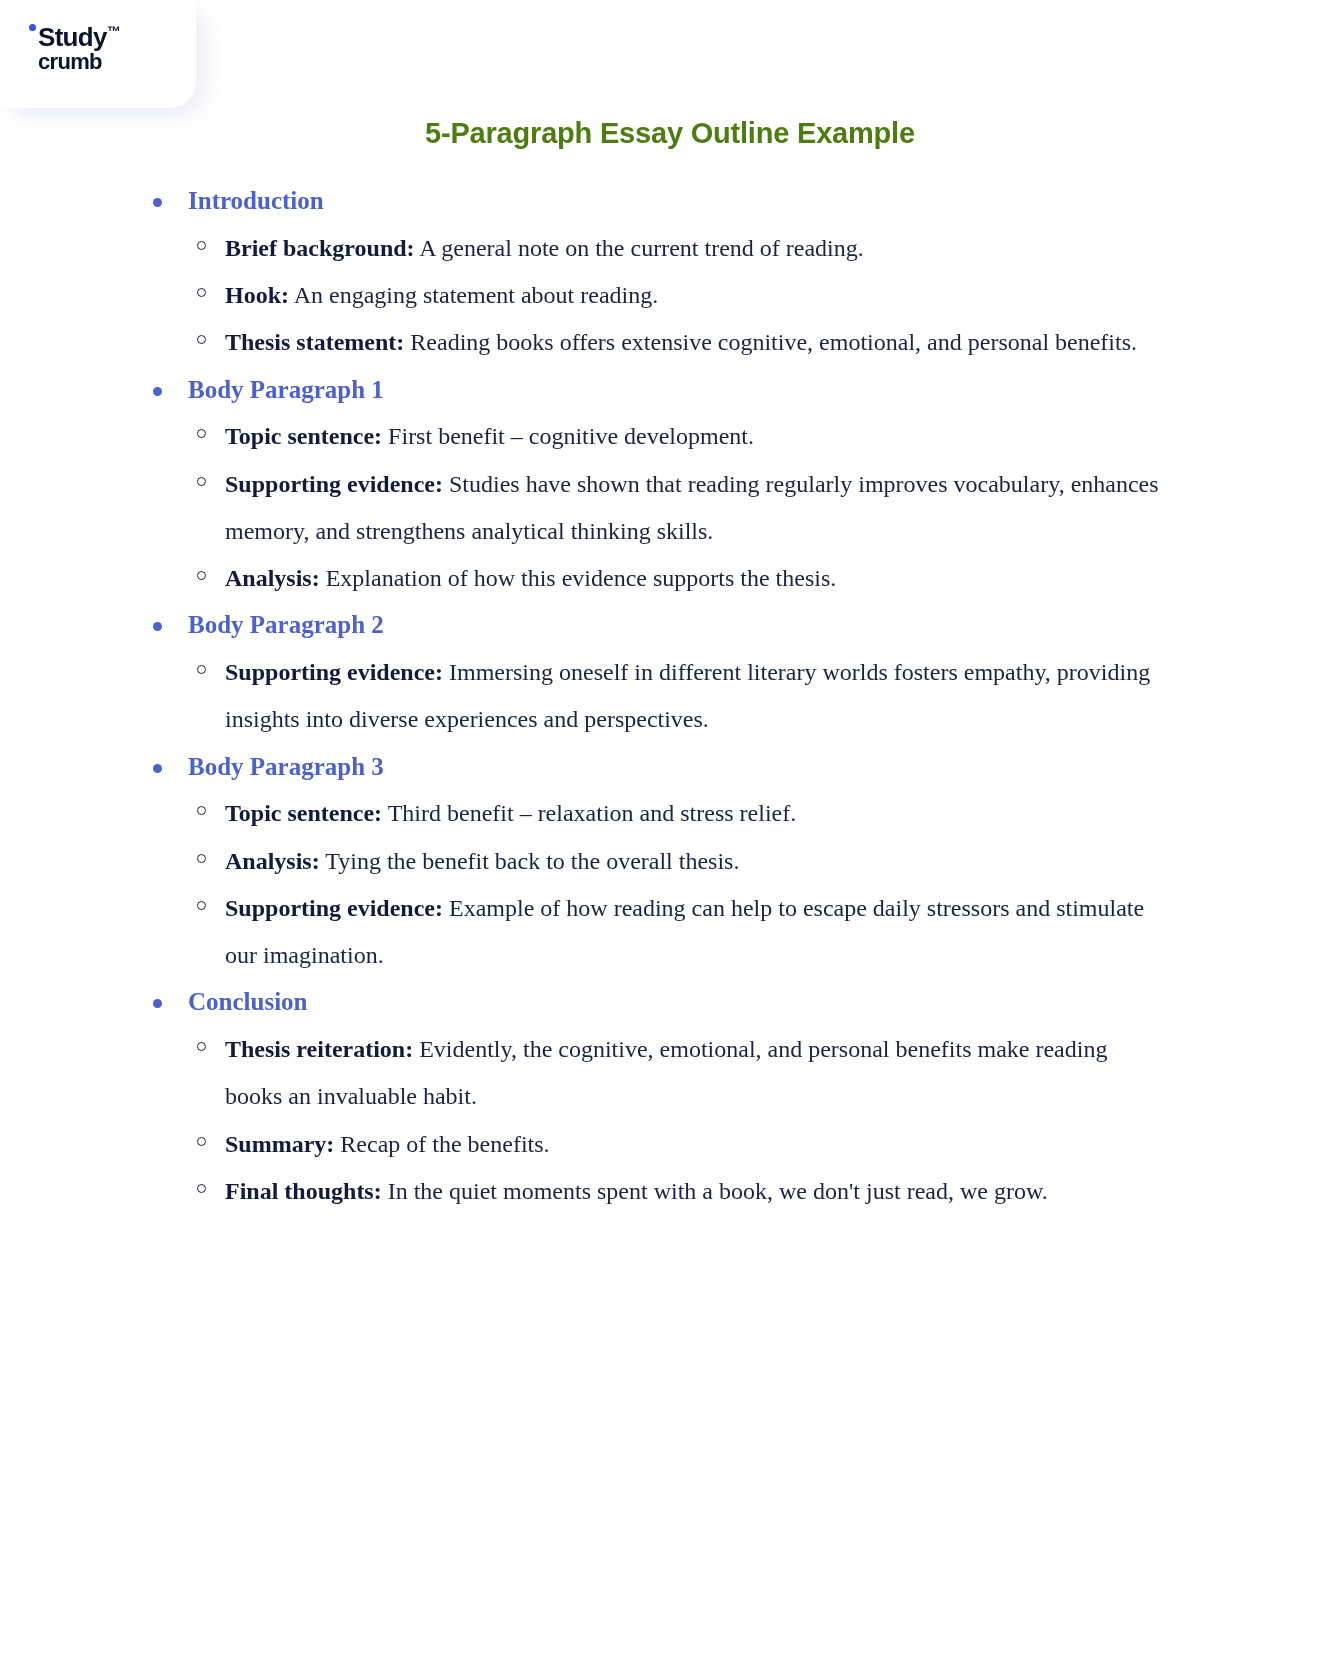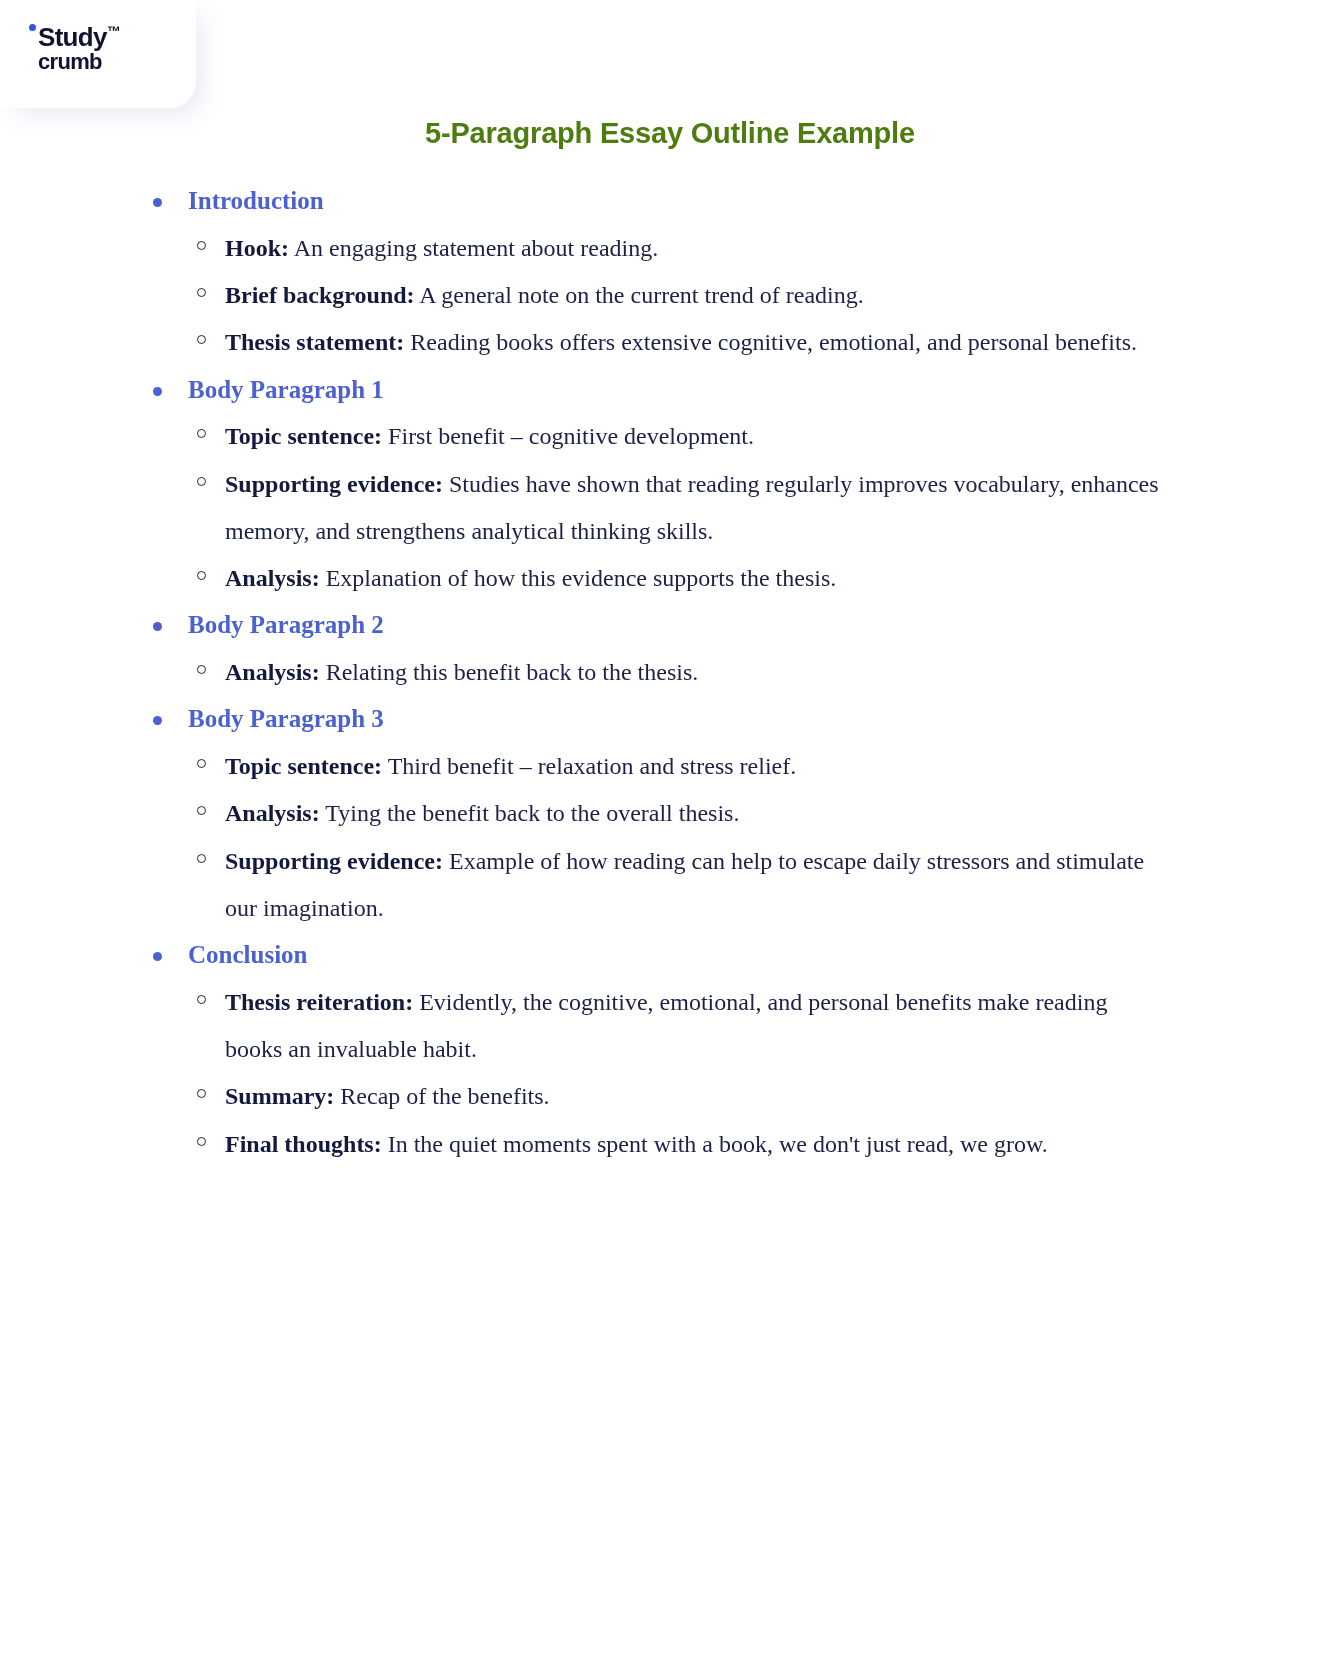--- a/index.html
+++ b/index.html
@@ -159,37 +159,37 @@
   </div>
 </div>
 
 <h1 class="page-title">5-Paragraph Essay Outline Example</h1>
 
 <div class="outline">
   <ul class="level-1" id="section-list">
       <li class="section">
         <div class="section-head"><span class="bullet-disc"></span><span>Introduction</span></div>
         <ul class="level-2">
+          <li class="item"><span class="bullet-circle"></span><span class="lead">Brief background:</span><span class="rest"> A general note on the current trend of reading.</span></li>
           <li class="item"><span class="bullet-circle"></span><span class="lead">Hook:</span><span class="rest"> An engaging statement about reading.</span></li>
-          <li class="item"><span class="bullet-circle"></span><span class="lead">Brief background:</span><span class="rest"> A general note on the current trend of reading.</span></li>
           <li class="item"><span class="bullet-circle"></span><span class="lead">Thesis statement:</span><span class="rest"> Reading books offers extensive cognitive, emotional, and personal benefits.</span></li>
         </ul>
       </li>
       <li class="section">
         <div class="section-head"><span class="bullet-disc"></span><span>Body Paragraph 1</span></div>
         <ul class="level-2">
           <li class="item"><span class="bullet-circle"></span><span class="lead">Topic sentence:</span><span class="rest"> First benefit – cognitive development.</span></li>
           <li class="item"><span class="bullet-circle"></span><span class="lead">Supporting evidence:</span><span class="rest"> Studies have shown that reading regularly improves vocabulary, enhances memory, and strengthens analytical thinking skills.</span></li>
           <li class="item"><span class="bullet-circle"></span><span class="lead">Analysis:</span><span class="rest"> Explanation of how this evidence supports the thesis.</span></li>
         </ul>
       </li>
       <li class="section">
         <div class="section-head"><span class="bullet-disc"></span><span>Body Paragraph 2</span></div>
         <ul class="level-2">
-          <li class="item"><span class="bullet-circle"></span><span class="lead">Analysis:</span><span class="rest"> Relating this benefit back to the thesis.</span></li>
+          <li class="item"><span class="bullet-circle"></span><span class="lead">Supporting evidence:</span><span class="rest"> Immersing oneself in different literary worlds fosters empathy, providing insights into diverse experiences and perspectives.</span></li>
         </ul>
       </li>
       <li class="section">
         <div class="section-head"><span class="bullet-disc"></span><span>Body Paragraph 3</span></div>
         <ul class="level-2">
           <li class="item"><span class="bullet-circle"></span><span class="lead">Topic sentence:</span><span class="rest"> Third benefit – relaxation and stress relief.</span></li>
           <li class="item"><span class="bullet-circle"></span><span class="lead">Analysis:</span><span class="rest"> Tying the benefit back to the overall thesis.</span></li>
           <li class="item"><span class="bullet-circle"></span><span class="lead">Supporting evidence:</span><span class="rest"> Example of how reading can help to escape daily stressors and stimulate our imagination.</span></li>
         </ul>
       </li>

